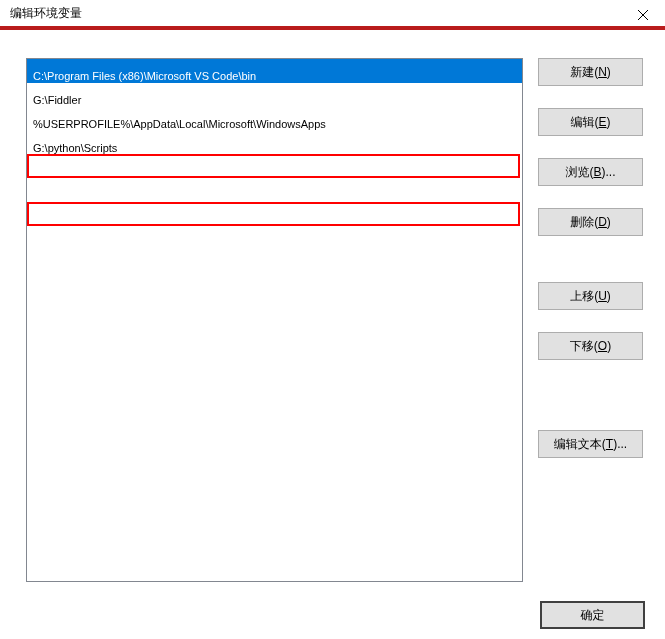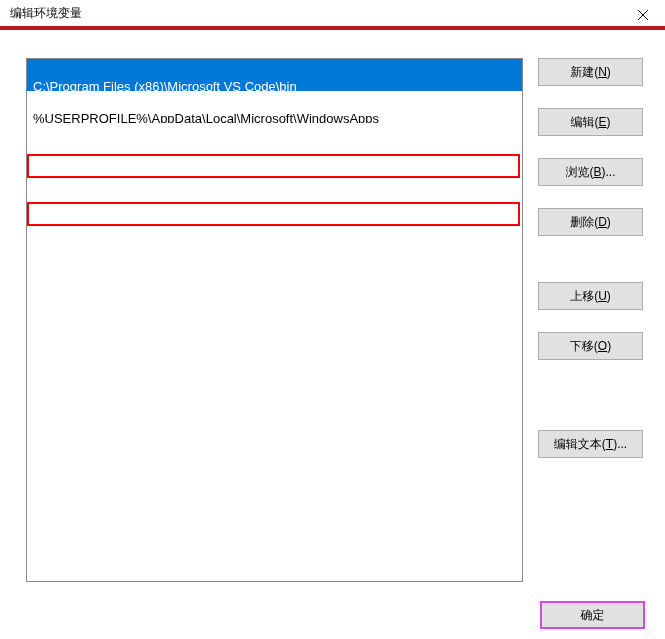--- a/index.html
+++ b/index.html
@@ -44,22 +44,22 @@
     top: 28px;
     width: 497px;
     height: 524px;
     border: 1px solid #828790;
     background: #fff;
     overflow: hidden;
   }
   .listbox .item {
     height: 24px;
     line-height: 24px;
-    padding: 16px 6px;
-    font-size: 13px;
+    padding: 5px 6px;
+    font-size: 11px;
     white-space: nowrap;
     overflow: hidden;
     cursor: default;
     position: relative;
     z-index: 1;
   }
   .listbox .item.selected {
     background: #0078d7;
     color: #fff;
   }
@@ -99,40 +99,42 @@
     height: 48px;
     display: flex;
     align-items: center;
     justify-content: flex-end;
     padding-right: 20px;
     gap: 12px;
     width: 100%;
   }
   .footer .winbtn { margin-bottom: 0; }
   .footer .winbtn.primary {
-    border: 2px solid #d946ef;
+    border: 2px solid #404040;
   }
 </style>
 </head>
 <body>
 
 <div class="titlebar">
   <span class="title">编辑环境变量</span>
   <div class="close">
     <svg width="10" height="10" viewBox="0 0 10 10">
         <path d="M0 0 L10 10 M10 0 L0 10" stroke="#000" stroke-width="1"></path>
       </svg>
   </div>
 </div>
 
 <div class="content">
 
   <div class="listbox" id="listbox">
       <div class="item selected">C:\Program Files (x86)\Microsoft VS Code\bin</div>
+      <div class="item">G:\Fiddler</div>
       <div class="item">%USERPROFILE%\AppData\Local\Microsoft\WindowsApps</div>
+      <div class="item">G:\python\Scripts</div>
       <div class="highlight" style="left: 0px; top: 95px; width: 493px; height: 24px;"></div>
       <div class="highlight" style="left: 0px; top: 143px; width: 493px; height: 24px;"></div>
     </div>
 
   <div class="sidebuttons">
     <button class="winbtn">
       <span>新建(</span>
         <span class="u">N</span>
         <span>)</span>
     </button>

